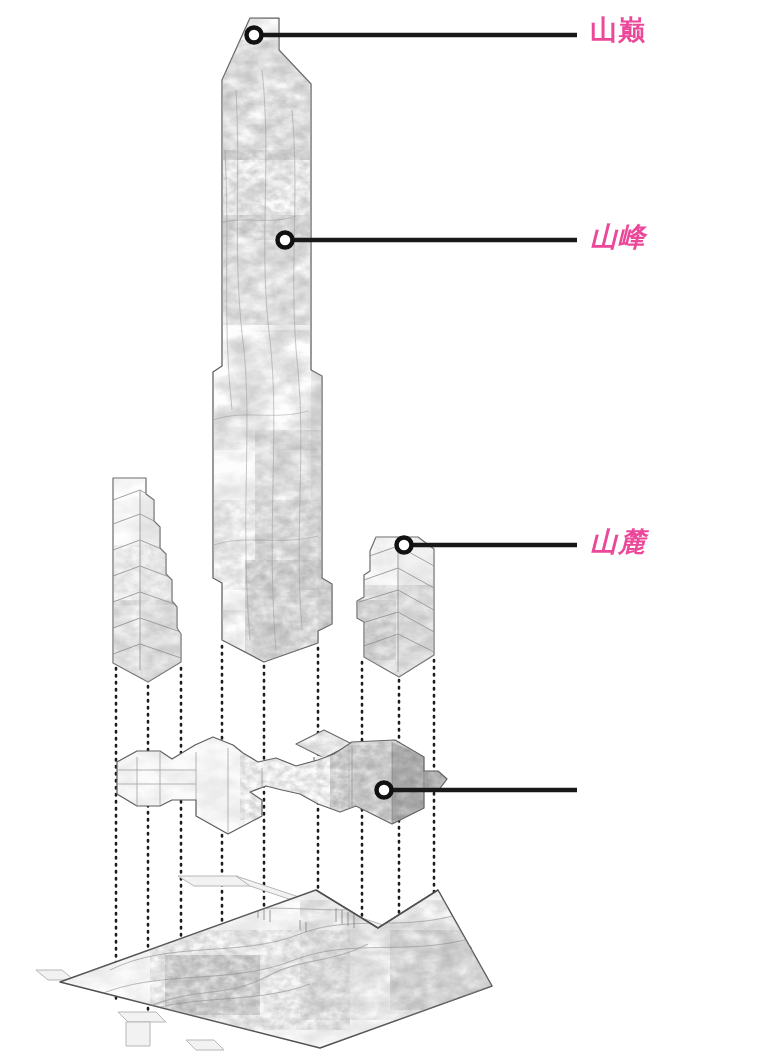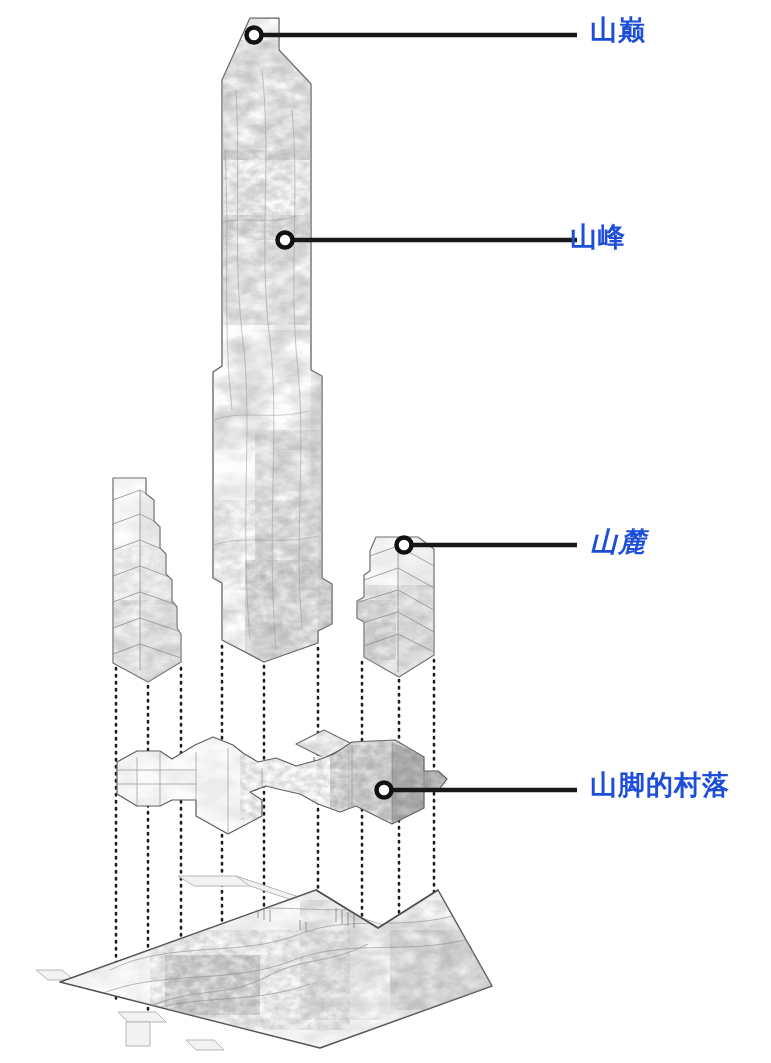--- a/index.html
+++ b/index.html
@@ -20,30 +20,30 @@
   }
   #art {
     position: absolute;
     left: 0;
     top: 0;
     width: 771px;
     height: 1063px;
   }
   .callout-label {
     position: absolute;
-    color: #1d4ed8;
+    color: #ec4899;
     font-weight: bold;
     font-size: 27px;
     letter-spacing: 1px;
     line-height: 1;
     white-space: nowrap;
     font-family: "Liberation Sans", "DejaVu Sans", sans-serif;
   }
   #lbl-0 { left: 590px; top: 17px; }
-  #lbl-1 { left: 570px; top: 224px; }
+  #lbl-1 { left: 590px; top: 224px; font-style: italic; }
   #lbl-2 { left: 590px; top: 529px; font-style: italic; }
   #lbl-3 { left: 590px; top: 772px; }
 </style>
 </head>
 <body>
 
 <div id="stage">
 
   <svg id="art" viewBox="0 0 771 1063">
     <defs>
@@ -286,15 +286,14 @@
       <g>
         <line x1="384" y1="790" x2="577" y2="790" stroke="#181818" stroke-width="4.5"></line>
         <circle cx="384" cy="790" r="7.5" fill="#ffffff" stroke="#111111" stroke-width="4.5"></circle>
       </g>
     </g>
   </svg>
 
   <div class="callout-label" id="lbl-0">山巅</div>
   <div class="callout-label" id="lbl-1">山峰</div>
   <div class="callout-label" id="lbl-2">山麓</div>
-  <div class="callout-label" id="lbl-3">山脚的村落</div>
 
 </div>
 
 </body></html>

